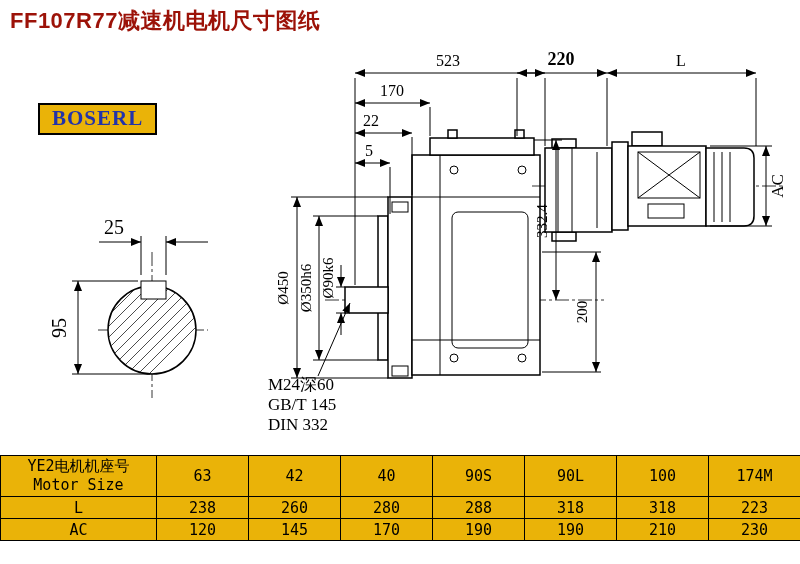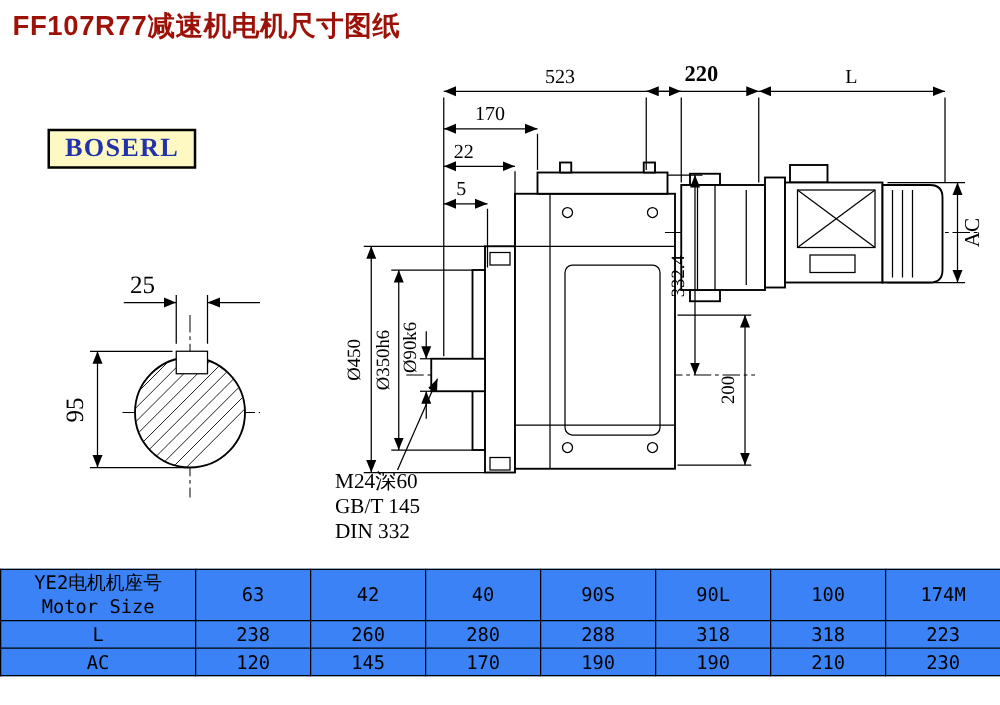--- a/index.html
+++ b/index.html
@@ -1,38 +1,38 @@
 <!DOCTYPE html>
 <html><head>
 <meta charset="utf-8">
 <style>
   html,body{margin:0;padding:0;background:#fff;}
   .page{position:relative;width:800px;height:564px;background:#fff;overflow:hidden;
         font-family:"Liberation Sans",sans-serif;}
   .title{position:absolute;left:6px;top:2px;margin:4px;font-size:22px;font-weight:bold;
          color:#9c1208;font-family:"Liberation Sans",sans-serif;letter-spacing:0.5px;}
-  .brand{position:absolute;left:38px;top:103px;border:2px solid #000;background:#fef9c3;
+  .brand{position:absolute;left:38px;top:103px;border:2px solid #000;background:#eab308;
          padding:1px 12px 2px 12px;font-family:"Liberation Serif",serif;font-size:21px;
          font-weight:bold;color:#2233aa;letter-spacing:1px;}
   .drawing-svg{position:absolute;left:0;top:0;}
   
   .outline{fill:#fff;stroke:#000;stroke-width:1.5;}
   .thin{fill:none;stroke:#000;stroke-width:1;}
   .dim{fill:none;stroke:#000;stroke-width:1;}
   .cl{fill:none;stroke:#000;stroke-width:0.8;stroke-dasharray:14 3 3 3;}
   .hatch line{stroke:#000;stroke-width:0.7;}
   text.d{font-family:"Liberation Serif",serif;font-size:16px;fill:#000;}
   text.b{font-weight:bold;font-size:18px;}
   text.big{font-family:"Liberation Serif",serif;font-size:20px;fill:#000;}
   text.rot{font-family:"Liberation Serif",serif;font-size:15px;fill:#000;}
   text.spec{font-family:"Liberation Serif",serif;font-size:17px;fill:#000;}
   
   .dim-table{position:absolute;left:0;top:455px;width:800px;border-collapse:collapse;
              font-family:"DejaVu Sans Mono",monospace;font-size:15px;color:#000;
-             table-layout:fixed;background:#3b82f6;}
+             table-layout:fixed;background:#eab308;}
   .dim-table th,.dim-table td{border:1px solid #000;text-align:center;padding:0;
              font-weight:normal;overflow:hidden;}
   .dim-table td{height:21px;}
   .dim-table th{height:40px;}
   .hdr-line{line-height:19px;}
 </style>
 </head>
 <body>
 
 <div class="page">

